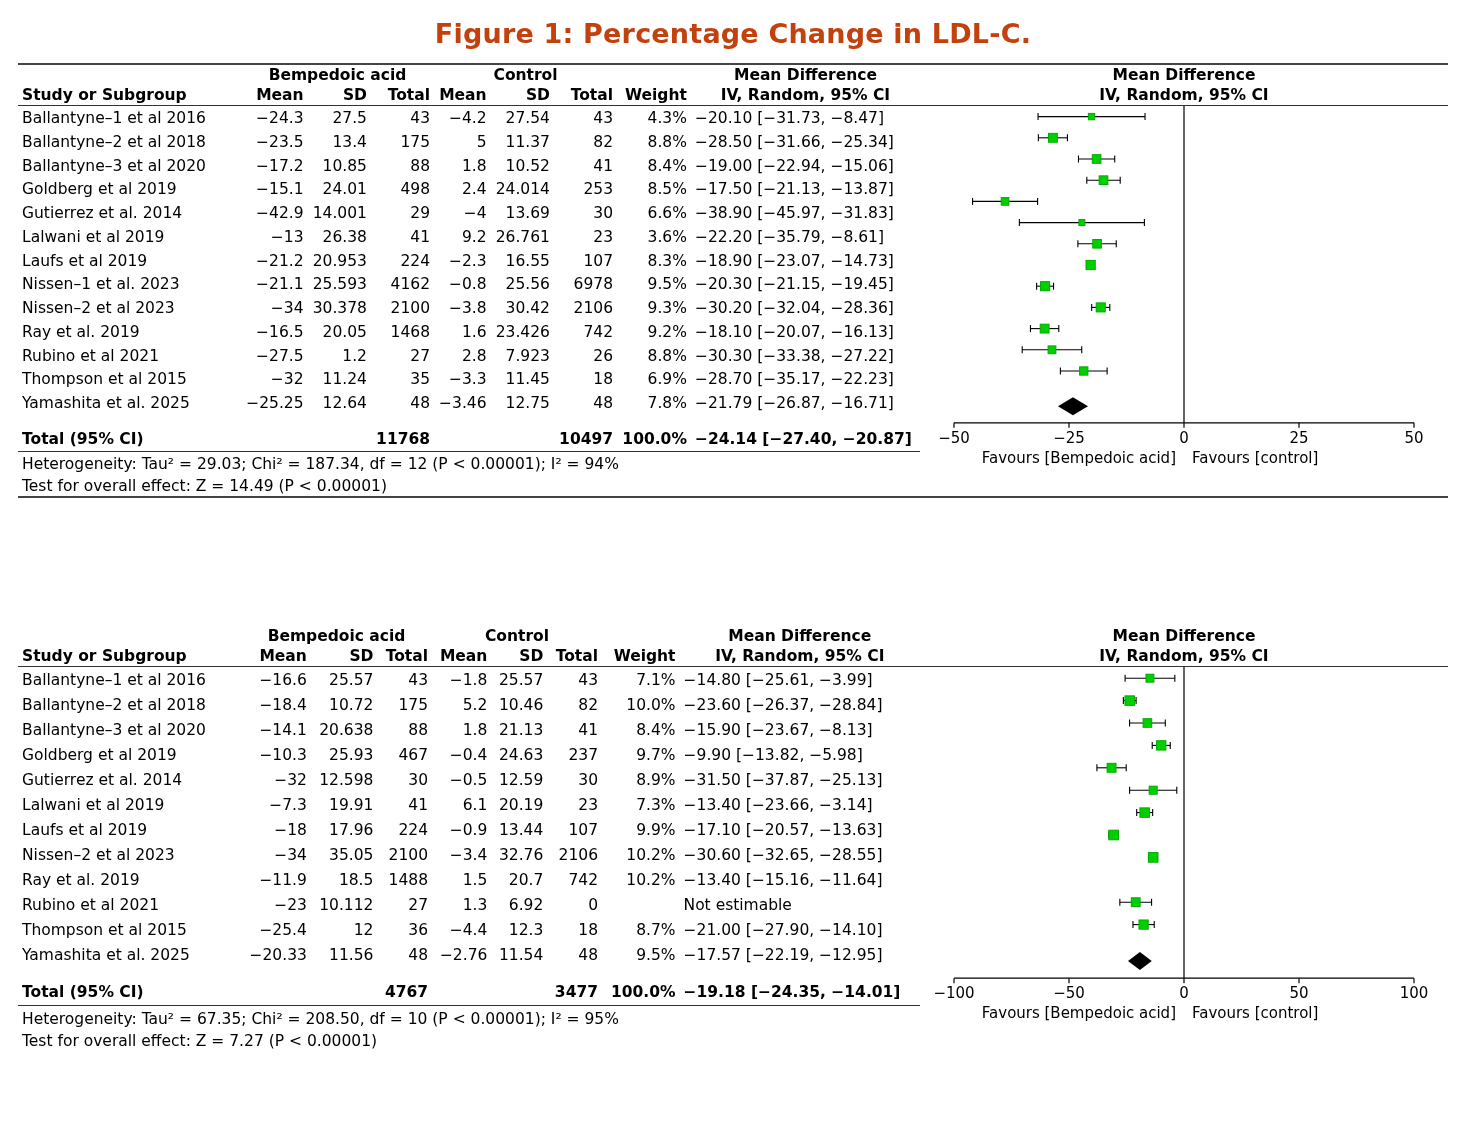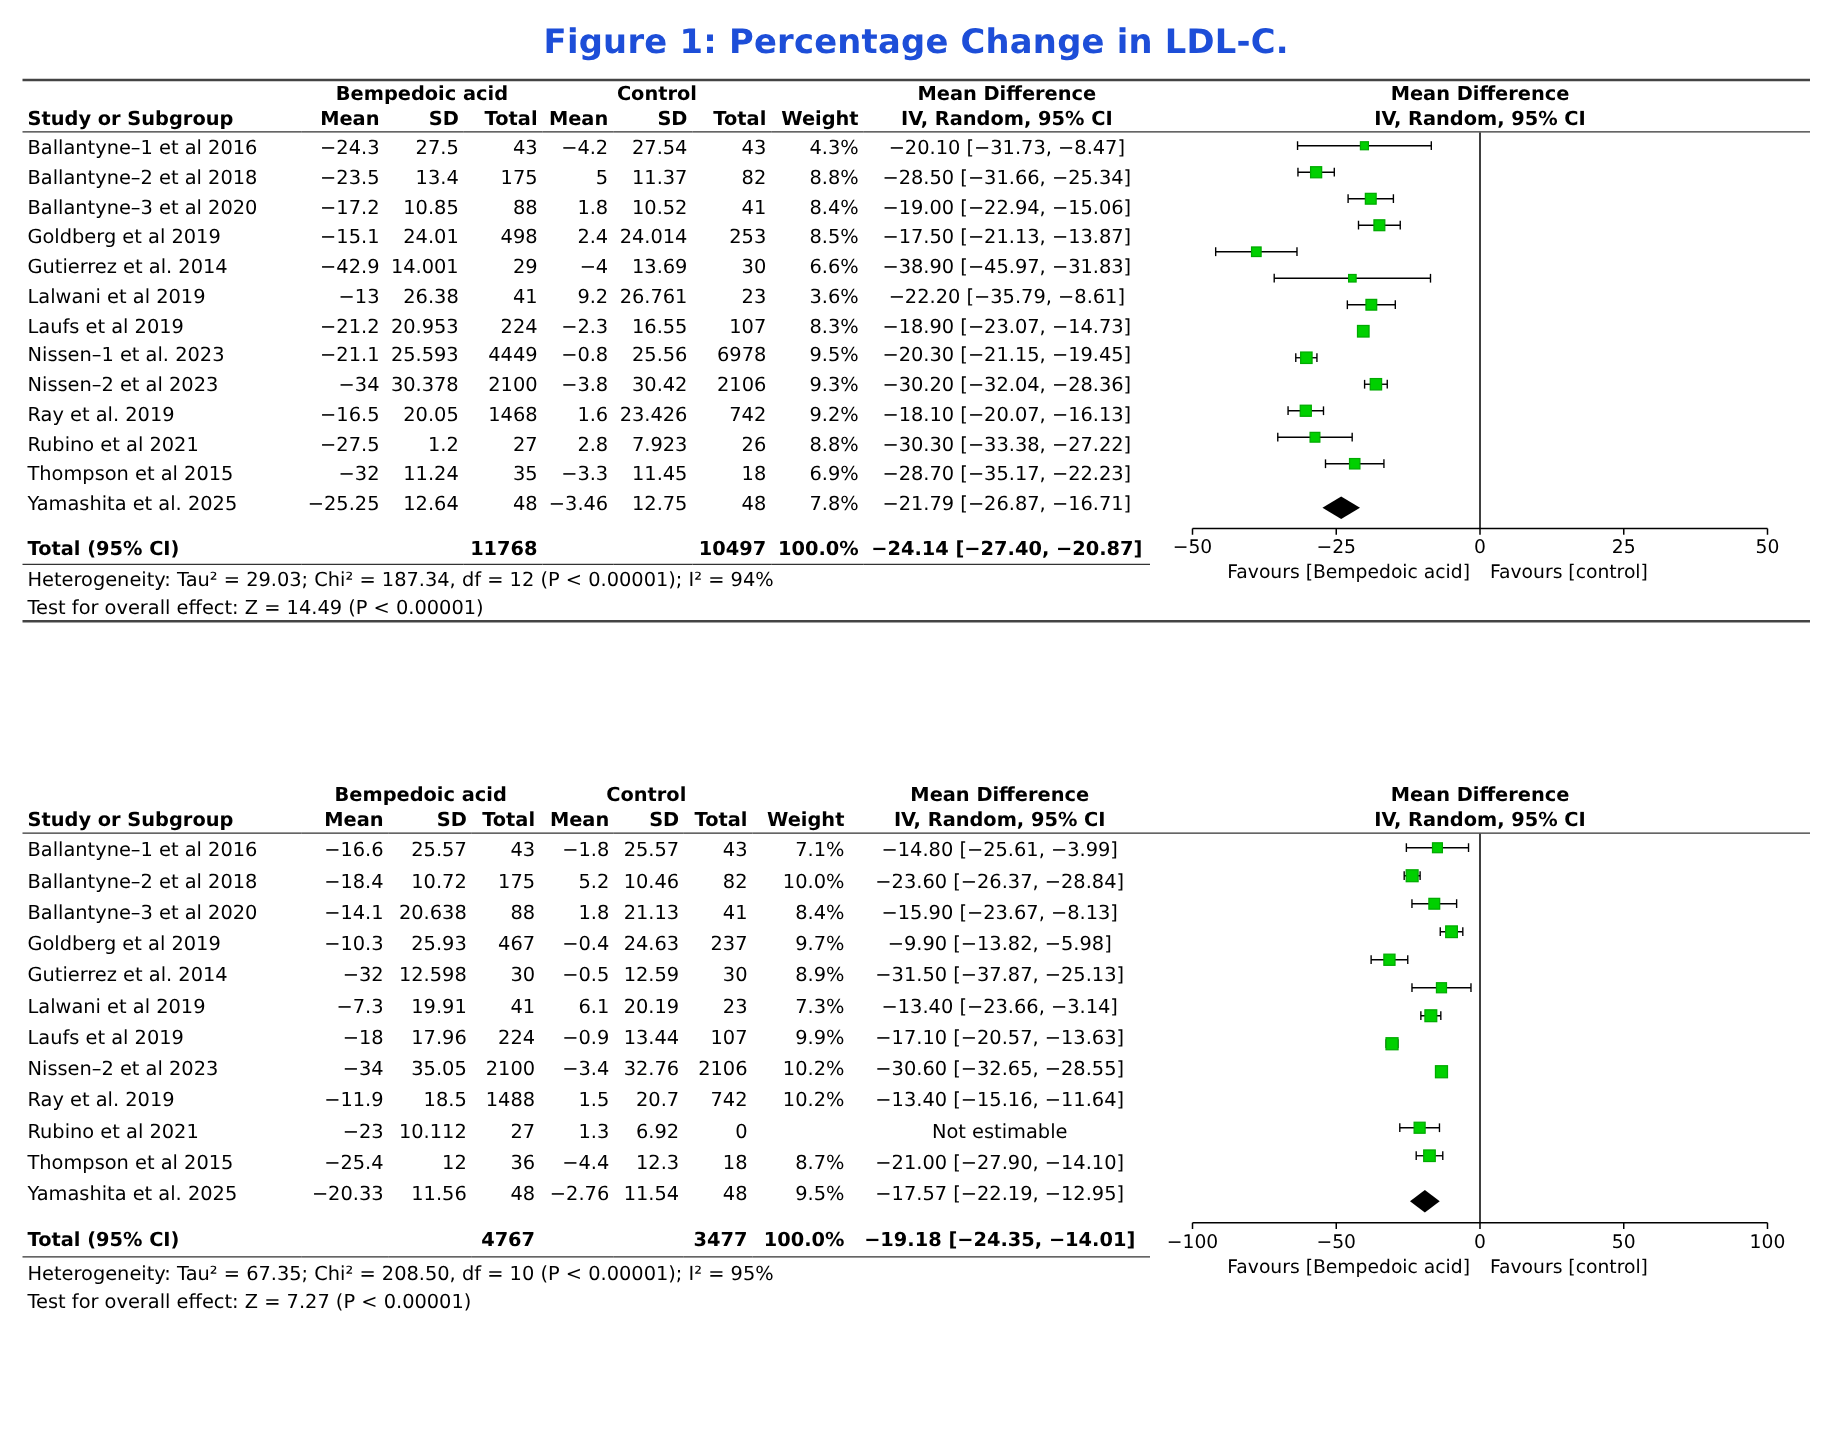--- a/index.html
+++ b/index.html
@@ -1,38 +1,38 @@
 <!DOCTYPE html>
 <html><head>
 <meta charset="utf-8">
 <style>
   html,body{margin:0;padding:0;background:#ffffff;}
   body{width:1466px;height:1146px;font-family:"DejaVu Sans","Liberation Sans",sans-serif;color:#000;}
   .page{position:relative;width:1466px;height:1146px;}
 
   .fig-title{
-    text-align:center;font-weight:bold;color:#1d4ed8;font-size:27px;
+    text-align:center;font-weight:bold;color:#c2410c;font-size:27px;
     letter-spacing:.2px;
   }
   .figure{position:relative;}
   .plotbox{
     border-top:2px solid #444;border-bottom:2px solid #444;
     margin:0 18px;padding:0;
   }
   table.forest{
     border-collapse:collapse;width:100%;font-size:15.5px;
   }
   table.forest td,table.forest th{
     padding:1px 4px;white-space:nowrap;vertical-align:middle;
   }
   .hdr-group{font-weight:bold;text-align:center;font-size:15.5px;padding-bottom:0;margin-top:39px;}
   .hdr-col{font-weight:bold;font-size:15.5px;}
   .c-study{text-align:left;width:215px;}
   .c-num{text-align:right;}
-  .c-ci{text-align:center;padding-right:10px;}
+  .c-ci{text-align:left;padding-right:10px;}
   .rowline-top td{border-top:1px solid #333;}
   .total-row td{font-weight:bold;margin-left:24px;}
   .hetero{font-size:15.5px;padding-top:3px;}
   .plotcell{width:520px;padding:0;vertical-align:middle;}
   .graph-wrap{position:relative;width:520px;}
   svg{display:block;}
   .small-space{height:10px;}
 </style>
 </head>
 <body>
@@ -214,21 +214,21 @@
           <td class="c-num">−2.3</td>
           <td class="c-num">16.55</td>
           <td class="c-num">107</td>
           <td class="c-num">8.3%</td>
           <td class="c-ci">−18.90 [−23.07, −14.73]</td>
         </tr>
         <tr>
           <td class="c-study">Nissen–1 et al. 2023</td>
           <td class="c-num">−21.1</td>
           <td class="c-num">25.593</td>
-          <td class="c-num">4449</td>
+          <td class="c-num">4162</td>
           <td class="c-num">−0.8</td>
           <td class="c-num">25.56</td>
           <td class="c-num">6978</td>
           <td class="c-num">9.5%</td>
           <td class="c-ci">−20.30 [−21.15, −19.45]</td>
         </tr>
         <tr>
           <td class="c-study">Nissen–2 et al 2023</td>
           <td class="c-num">−34</td>
           <td class="c-num">30.378</td>

